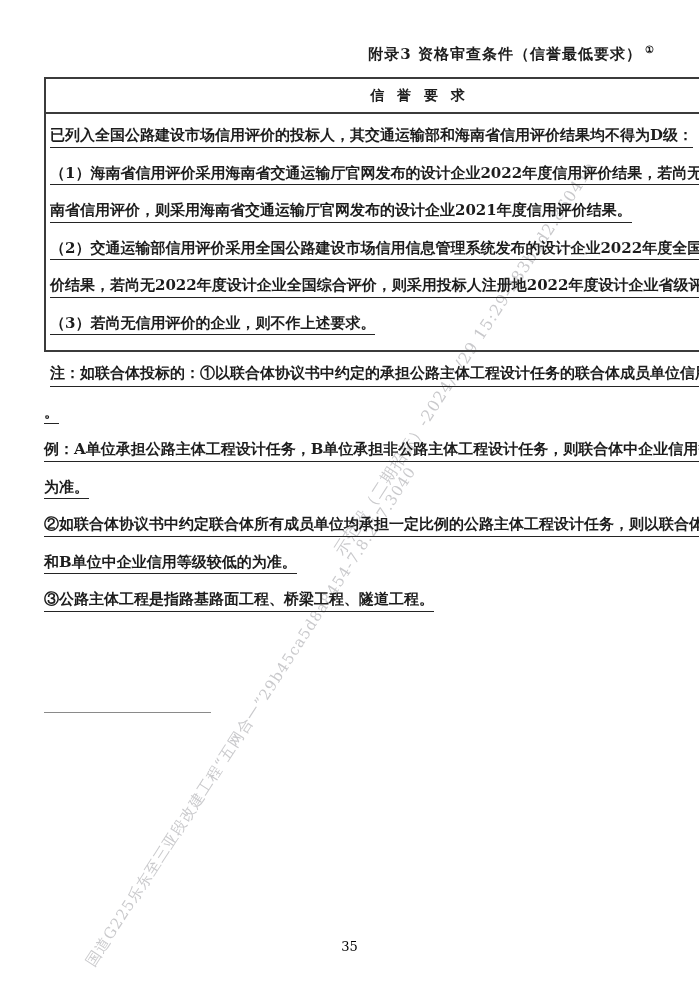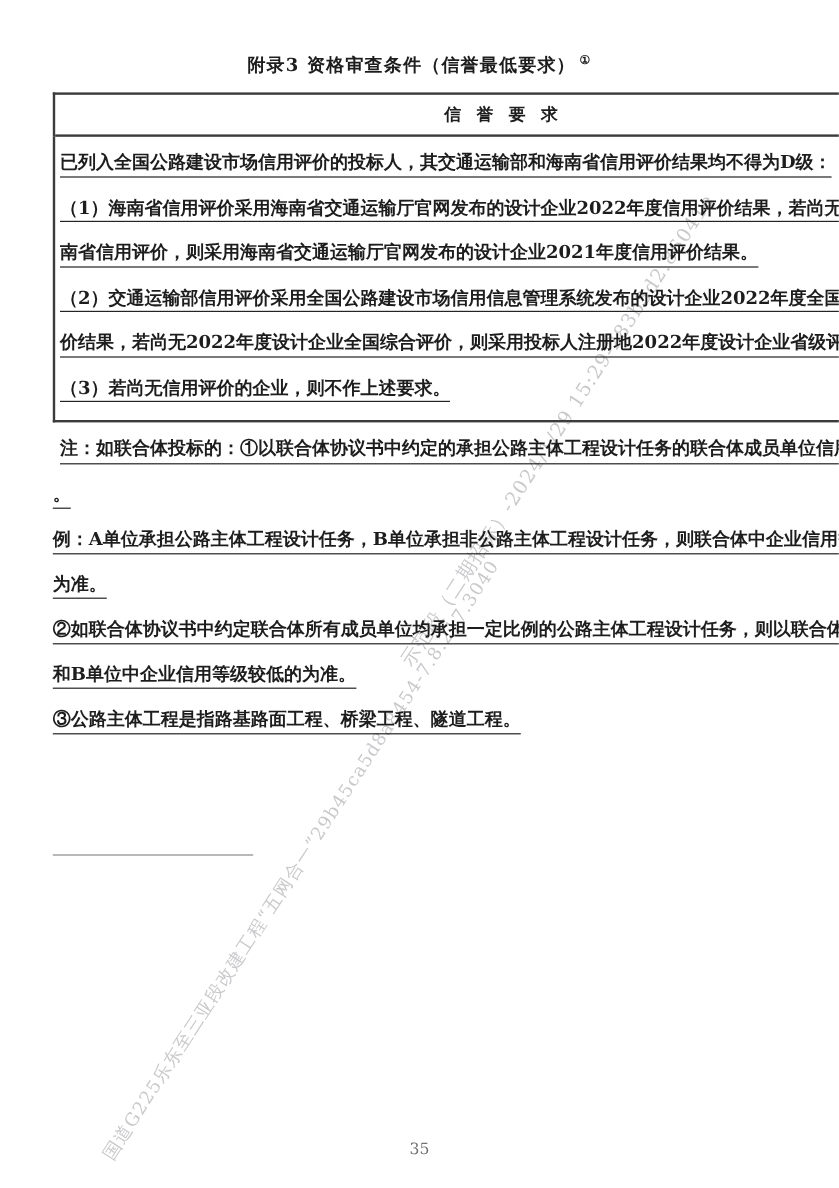--- a/index.html
+++ b/index.html
@@ -24,21 +24,21 @@
     letter-spacing:1px;
   }
   .wm1 { left:82px; top:960px; font-size:15px; }
   .wm2 { left:330px; top:548px; font-size:16px; }
 
   
   .content { position:absolute; inset:0; z-index:1; padding:0 44px; }
 
   .doc-title {
     margin-top:44px;
-    text-align:center;
+    text-align:right;
     font-size:15px;
     font-weight:bold;
     letter-spacing:1px;
   }
   .doc-title sup { font-size:10px; font-weight:bold; margin-left:3px; }
 
   table.credit { 
     margin-top:13px;
     width:611px;
     border-collapse:collapse;
@@ -77,24 +77,24 @@
   .fn-line {
     line-height:38px;
     font-size:11px;
     font-weight:600;
     white-space:nowrap;
   }
 
   .page-number {
     position:absolute;
     left:0; right:0;
-    bottom:24px;
+    bottom:36px;
     text-align:center;
     font-size:13px;
-    color:#737373;
+    color:#000000;
   }
 </style>
 </head>
 <body>
 
 <div class="wm-layer">
   <div class="wm wm1">国道G225乐东至三亚段改建工程“五网合一”29b45ca5d8a8454-7.8.217.3040</div>
   <div class="wm wm2">示范段（二期招标）-2024/1/29 15:29-283b3d2.86041e</div>
 </div>
 

